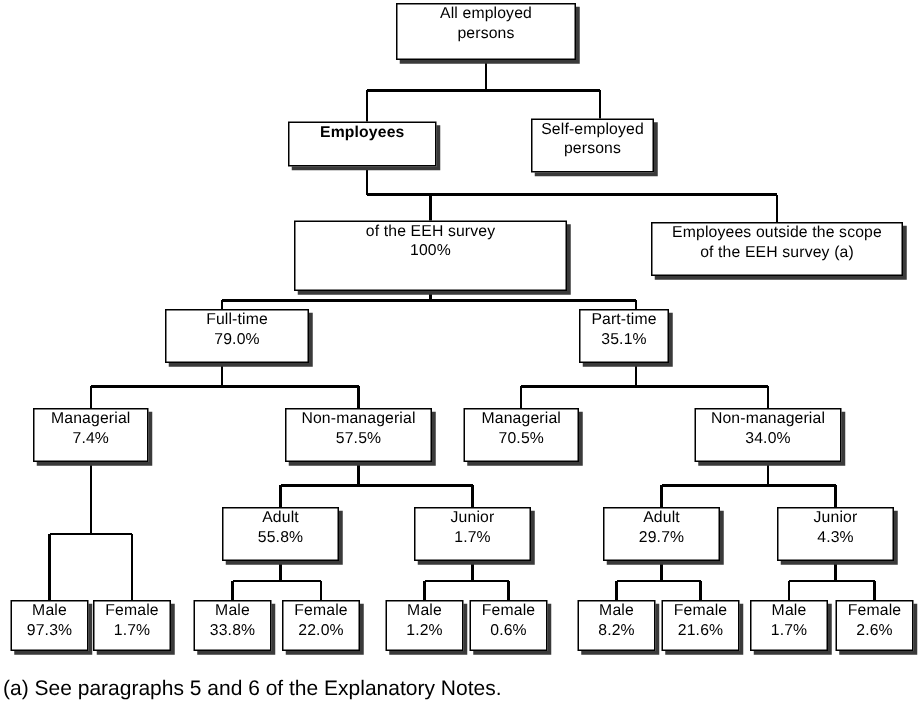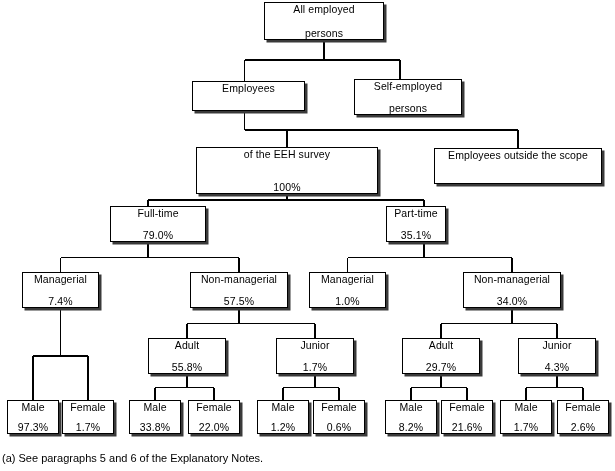--- a/index.html
+++ b/index.html
@@ -26,37 +26,37 @@
   }
   .node {
     position: absolute;
     box-sizing: border-box;
     background: #ffffff;
     border: 1.6px solid #000000;
     box-shadow: 2.5px 2.5px 0 0 #3a3a3a;
     display: flex;
     flex-direction: column;
     align-items: center;
-    justify-content: space-between;
+    justify-content: flex-start;
     text-align: center;
     color: #000000;
     font-size: 10.5px;
     line-height: 12.5px;
     letter-spacing: 0.1px;
     z-index: 2;
   }
   .node .ln {
     display: block;
     white-space: nowrap;
   }
   .footnote {
     position: absolute;
     left: 2px;
     top: 452px;
-    font-size: 11px;
+    font-size: 14px;
     line-height: 13px;
     color: #000000;
     white-space: nowrap;
   }
 </style>
 </head>
 <body>
 
 <div id="page">
 
@@ -109,53 +109,54 @@
       <line x1="526" y1="387.52" x2="583" y2="387.52" stroke="#000000" stroke-width="1.6" shape-rendering="crispEdges"></line>
       <line x1="526" y1="387.52" x2="526" y2="400" stroke="#000000" stroke-width="1.6" shape-rendering="crispEdges"></line>
       <line x1="583" y1="387.52" x2="583" y2="400" stroke="#000000" stroke-width="1.6" shape-rendering="crispEdges"></line>
     </svg>
 
   <div id="nodes">
       <div class="node" style="left: 264px; top: 2px; width: 120px; height: 38px;">
         <span class="ln">All employed</span>
         <span class="ln">persons</span>
       </div>
-      <div class="node" style="left: 192px; top: 81px; width: 113px; height: 30px;">
+      <div class="node" style="left: 192px; top: 81px; width: 99px; height: 30px; font-weight: bold;">
         <span class="ln">Employees</span>
       </div>
-      <div class="node" style="left: 354px; top: 79px; width: 108px; height: 36px;">
+      <div class="node" style="left: 354px; top: 79px; width: 82px; height: 36px;">
         <span class="ln">Self-employed</span>
         <span class="ln">persons</span>
       </div>
       <div class="node" style="left: 196px; top: 147px; width: 182px; height: 47px;">
         <span class="ln">of the EEH survey</span>
         <span class="ln">100%</span>
       </div>
       <div class="node" style="left: 434px; top: 148px; width: 168px; height: 36px;">
         <span class="ln">Employees outside the scope</span>
+        <span class="ln">of the EEH survey (a)</span>
       </div>
       <div class="node" style="left: 110px; top: 206px; width: 96px; height: 36px;">
         <span class="ln">Full-time</span>
         <span class="ln">79.0%</span>
       </div>
       <div class="node" style="left: 386px; top: 206px; width: 60px; height: 36px;">
         <span class="ln">Part-time</span>
         <span class="ln">35.1%</span>
       </div>
       <div class="node" style="left: 22px; top: 272px; width: 77px; height: 36px;">
         <span class="ln">Managerial</span>
         <span class="ln">7.4%</span>
       </div>
       <div class="node" style="left: 190px; top: 272px; width: 98px; height: 36px;">
         <span class="ln">Non-managerial</span>
         <span class="ln">57.5%</span>
       </div>
       <div class="node" style="left: 309px; top: 272px; width: 77px; height: 36px;">
         <span class="ln">Managerial</span>
-        <span class="ln">1.0%</span>
+        <span class="ln">70.5%</span>
       </div>
       <div class="node" style="left: 463px; top: 272px; width: 98px; height: 36px;">
         <span class="ln">Non-managerial</span>
         <span class="ln">34.0%</span>
       </div>
       <div class="node" style="left: 148px; top: 338px; width: 78px; height: 36px;">
         <span class="ln">Adult</span>
         <span class="ln">55.8%</span>
       </div>
       <div class="node" style="left: 276px; top: 338px; width: 78px; height: 36px;">

